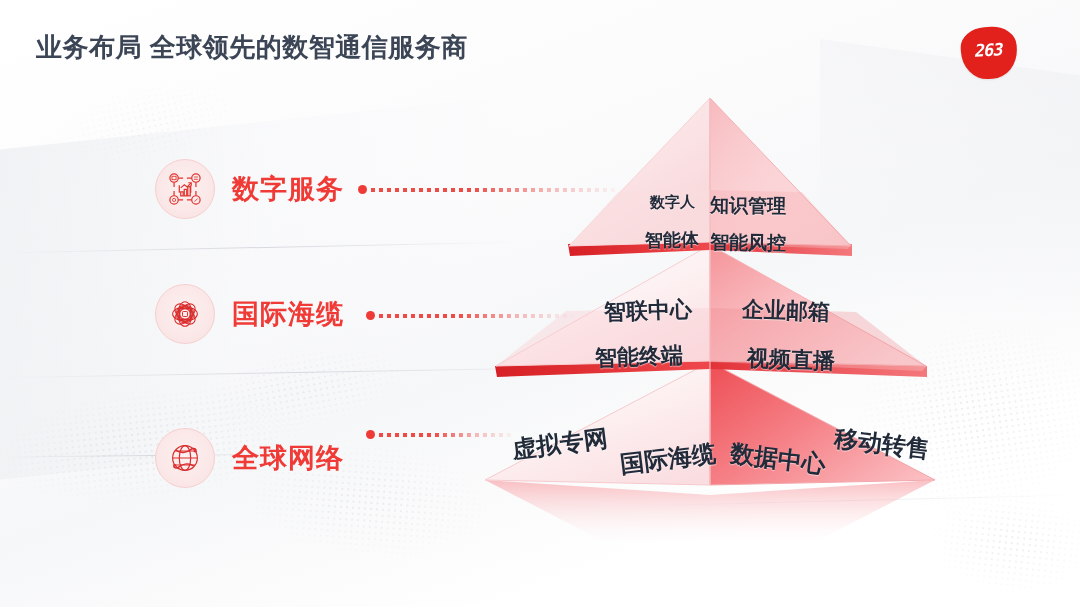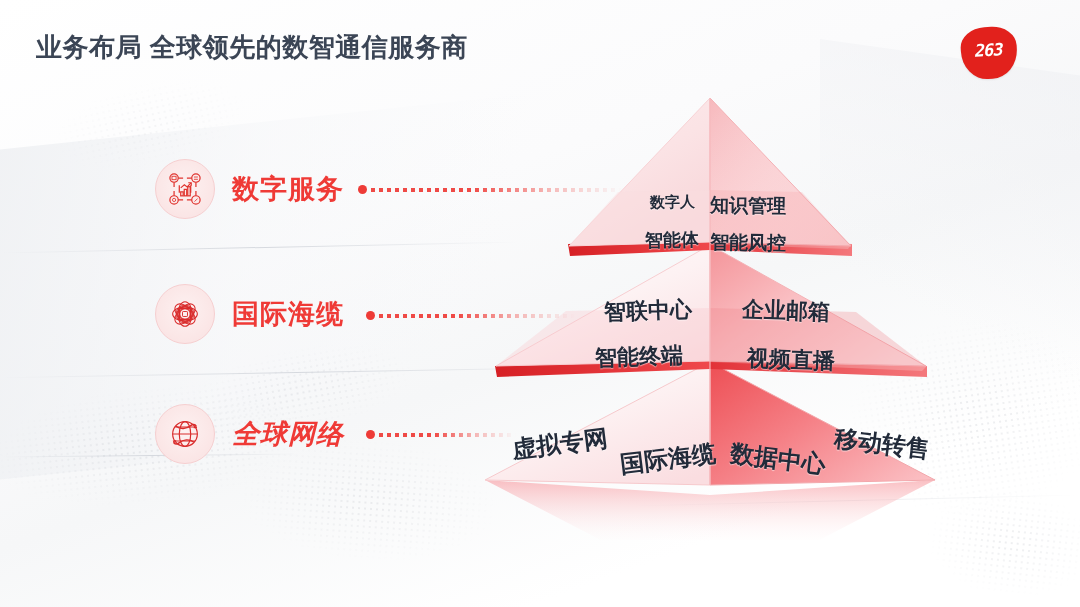--- a/index.html
+++ b/index.html
@@ -89,21 +89,21 @@
     text-align:center;color:#fff;
     font-family:"DejaVu Sans Mono","Liberation Mono",monospace;
     font-size:17px;font-weight:bold;letter-spacing:-1px;
     transform:skewX(-12deg);
   }
 
   
   .legend-row{position:absolute;display:flex;align-items:center;height:58px;}
   #row-0{left:155px;top:160px;}
   #row-1{left:155px;top:285px;}
-  #row-2{left:155px;top:405px;font-style:italic;}
+  #row-2{left:155px;top:429px;}
 
   .legend-icon{
     width:58px;height:58px;border-radius:50%;
     background:radial-gradient(circle at 50% 45%,#fdf1f1 0%,#fbe7e7 60%,#f9e0e1 100%);
     border:1px solid #f6cfd0;
     display:flex;align-items:center;justify-content:center;
     flex:0 0 auto;
   }
   .legend-icon svg{display:block;}
   .legend-label{

